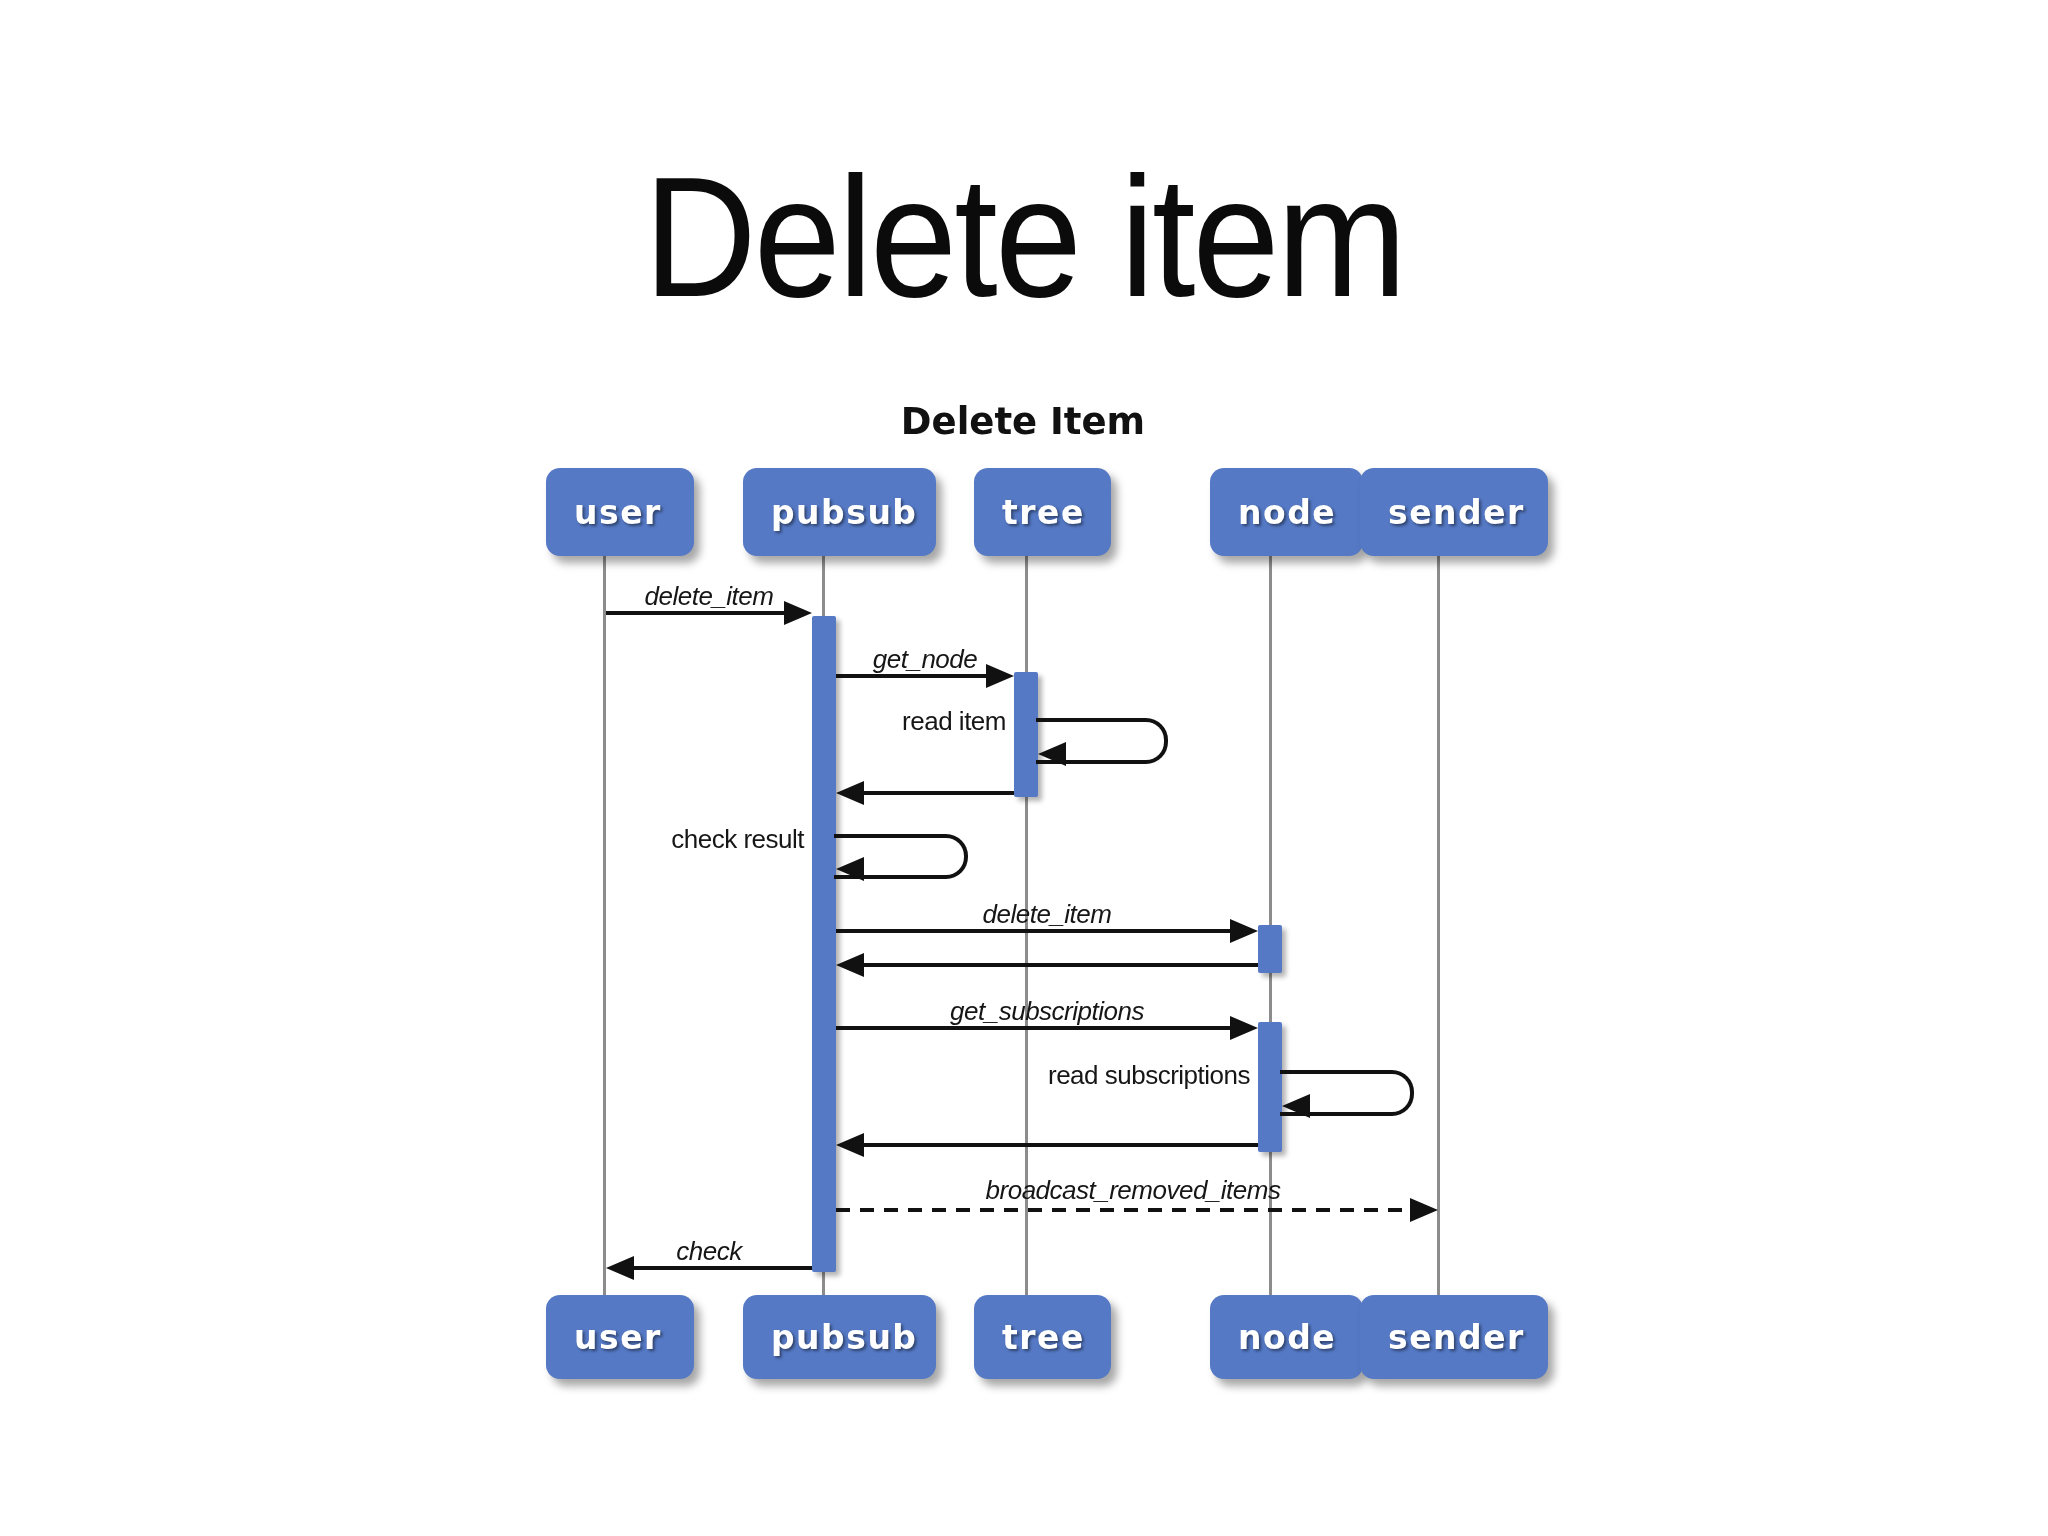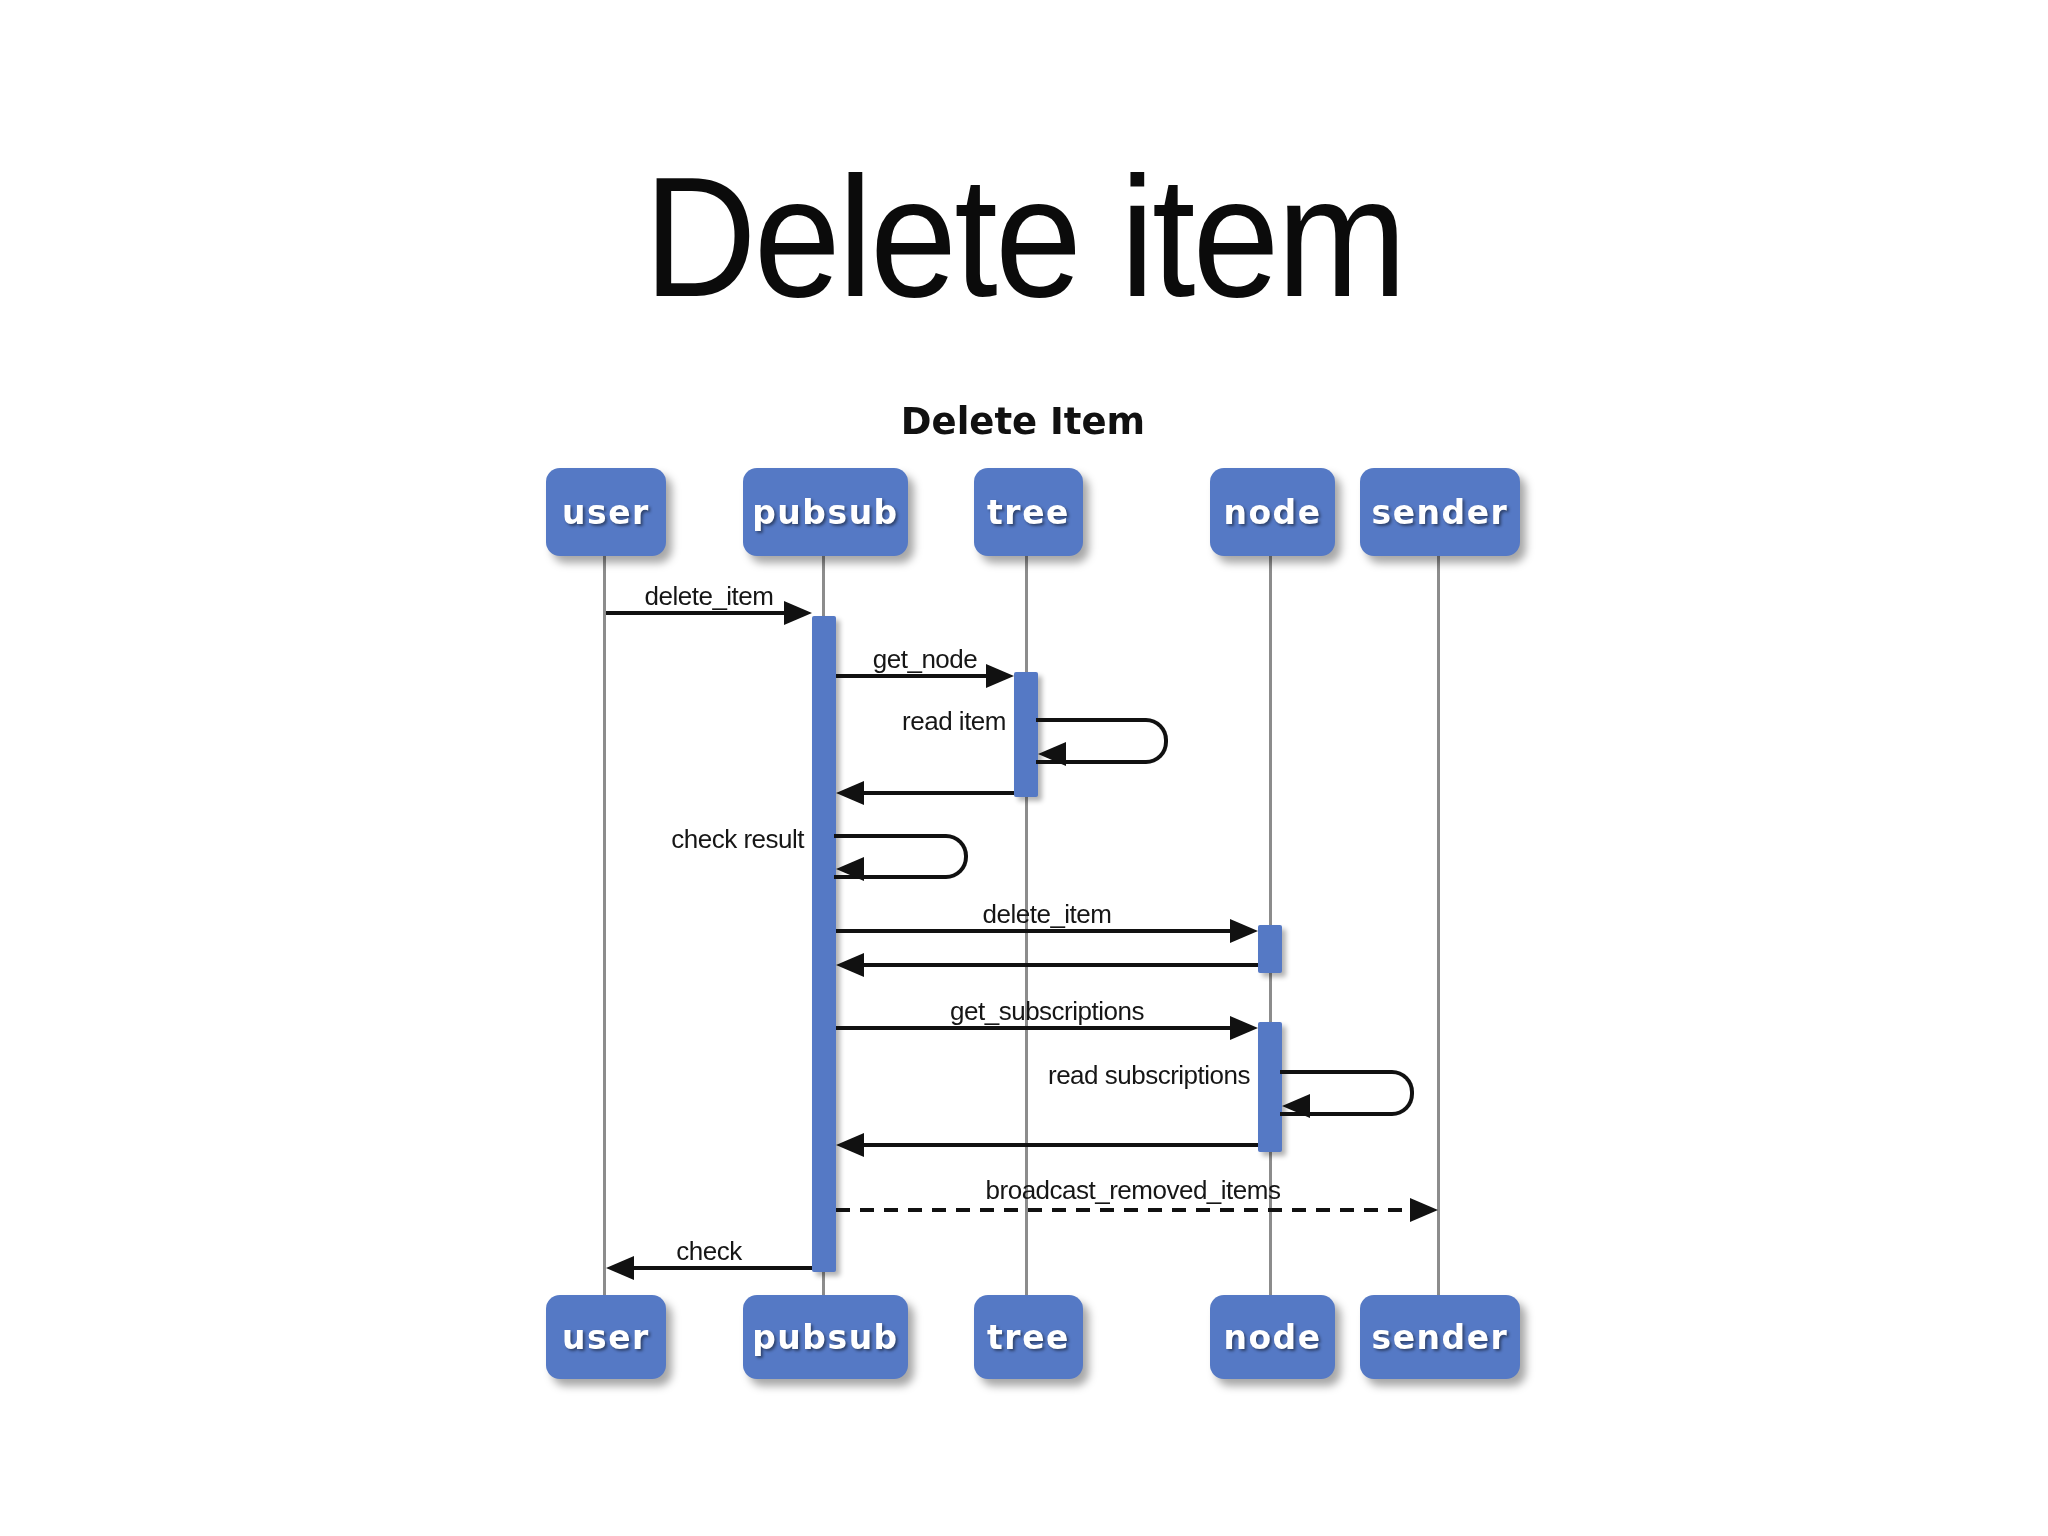--- a/index.html
+++ b/index.html
@@ -18,21 +18,21 @@
     font-size:37px; font-weight:bold; color:#111;
     font-family:"DejaVu Sans", sans-serif; white-space:nowrap;
   }
   .lifeline {
     position:absolute; top:556px; height:739px; width:3px;
     background:var(--lifeline, #8c8c8c); z-index:1;
   }
   .actor {
     position:absolute; height:88px; background:var(--actor-fill, #5579c5);
     border-radius:14px; box-shadow:6px 7px 8px rgba(0,0,0,0.35);
-    display:flex; align-items:center; justify-content:center; z-index:4;
+    display:flex; align-items:center; justify-content:flex-start; z-index:4;padding-left:28px;
   }
   .actor.bottom { height:84px; }
   .actor span {
     color:#ffffff; font-weight:bold; font-size:33px; letter-spacing:1.5px;
     text-shadow:2px 2px 3px rgba(0,0,0,0.45);
     font-family:"DejaVu Sans", sans-serif;
   }
   .activation {
     position:absolute; width:24px; background:var(--actor-fill, #5579c5);
     box-shadow:4px 4px 5px rgba(0,0,0,0.3); border-radius:2px; z-index:2;
@@ -53,21 +53,21 @@
     border-right:28px solid var(--arrow, #111);
   }
   .loop {
     position:absolute; border:4px solid var(--arrow, #111); border-left:none;
     border-radius:0 22px 22px 0; z-index:3;
   }
   .mlabel {
     position:absolute; font-size:26px; color:#161616; white-space:nowrap;
     letter-spacing:-0.5px; z-index:3; font-family:"Liberation Sans", sans-serif;
   }
-  .mlabel.center { transform:translateX(-50%); }
+  .mlabel.center { transform:translateX(-50%);font-style:italic; }
   .mlabel.rightal { transform:translateX(-100%); }
 </style>
 </head>
 <body>
 
 <div class="slide">
 
   <div class="slide-title">Delete item</div>
 
   <div>

